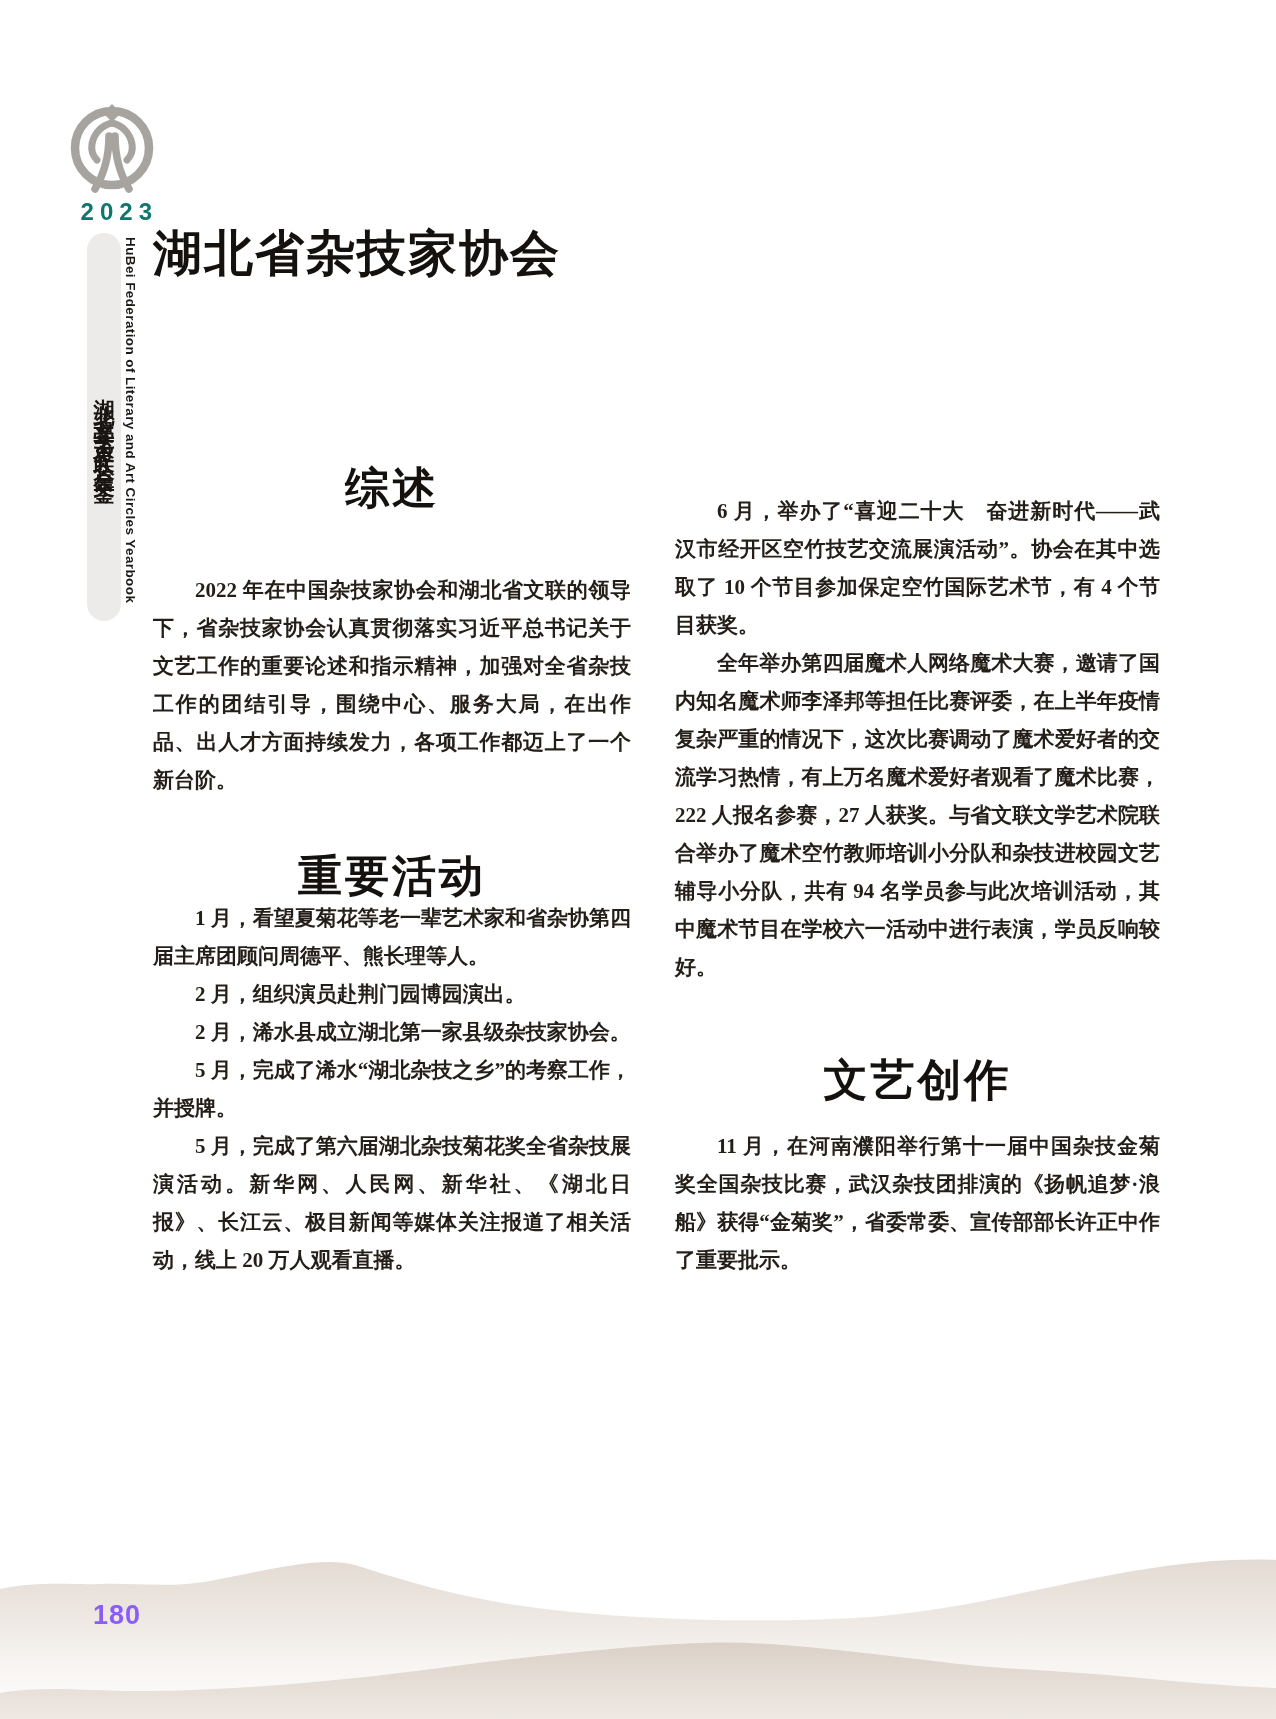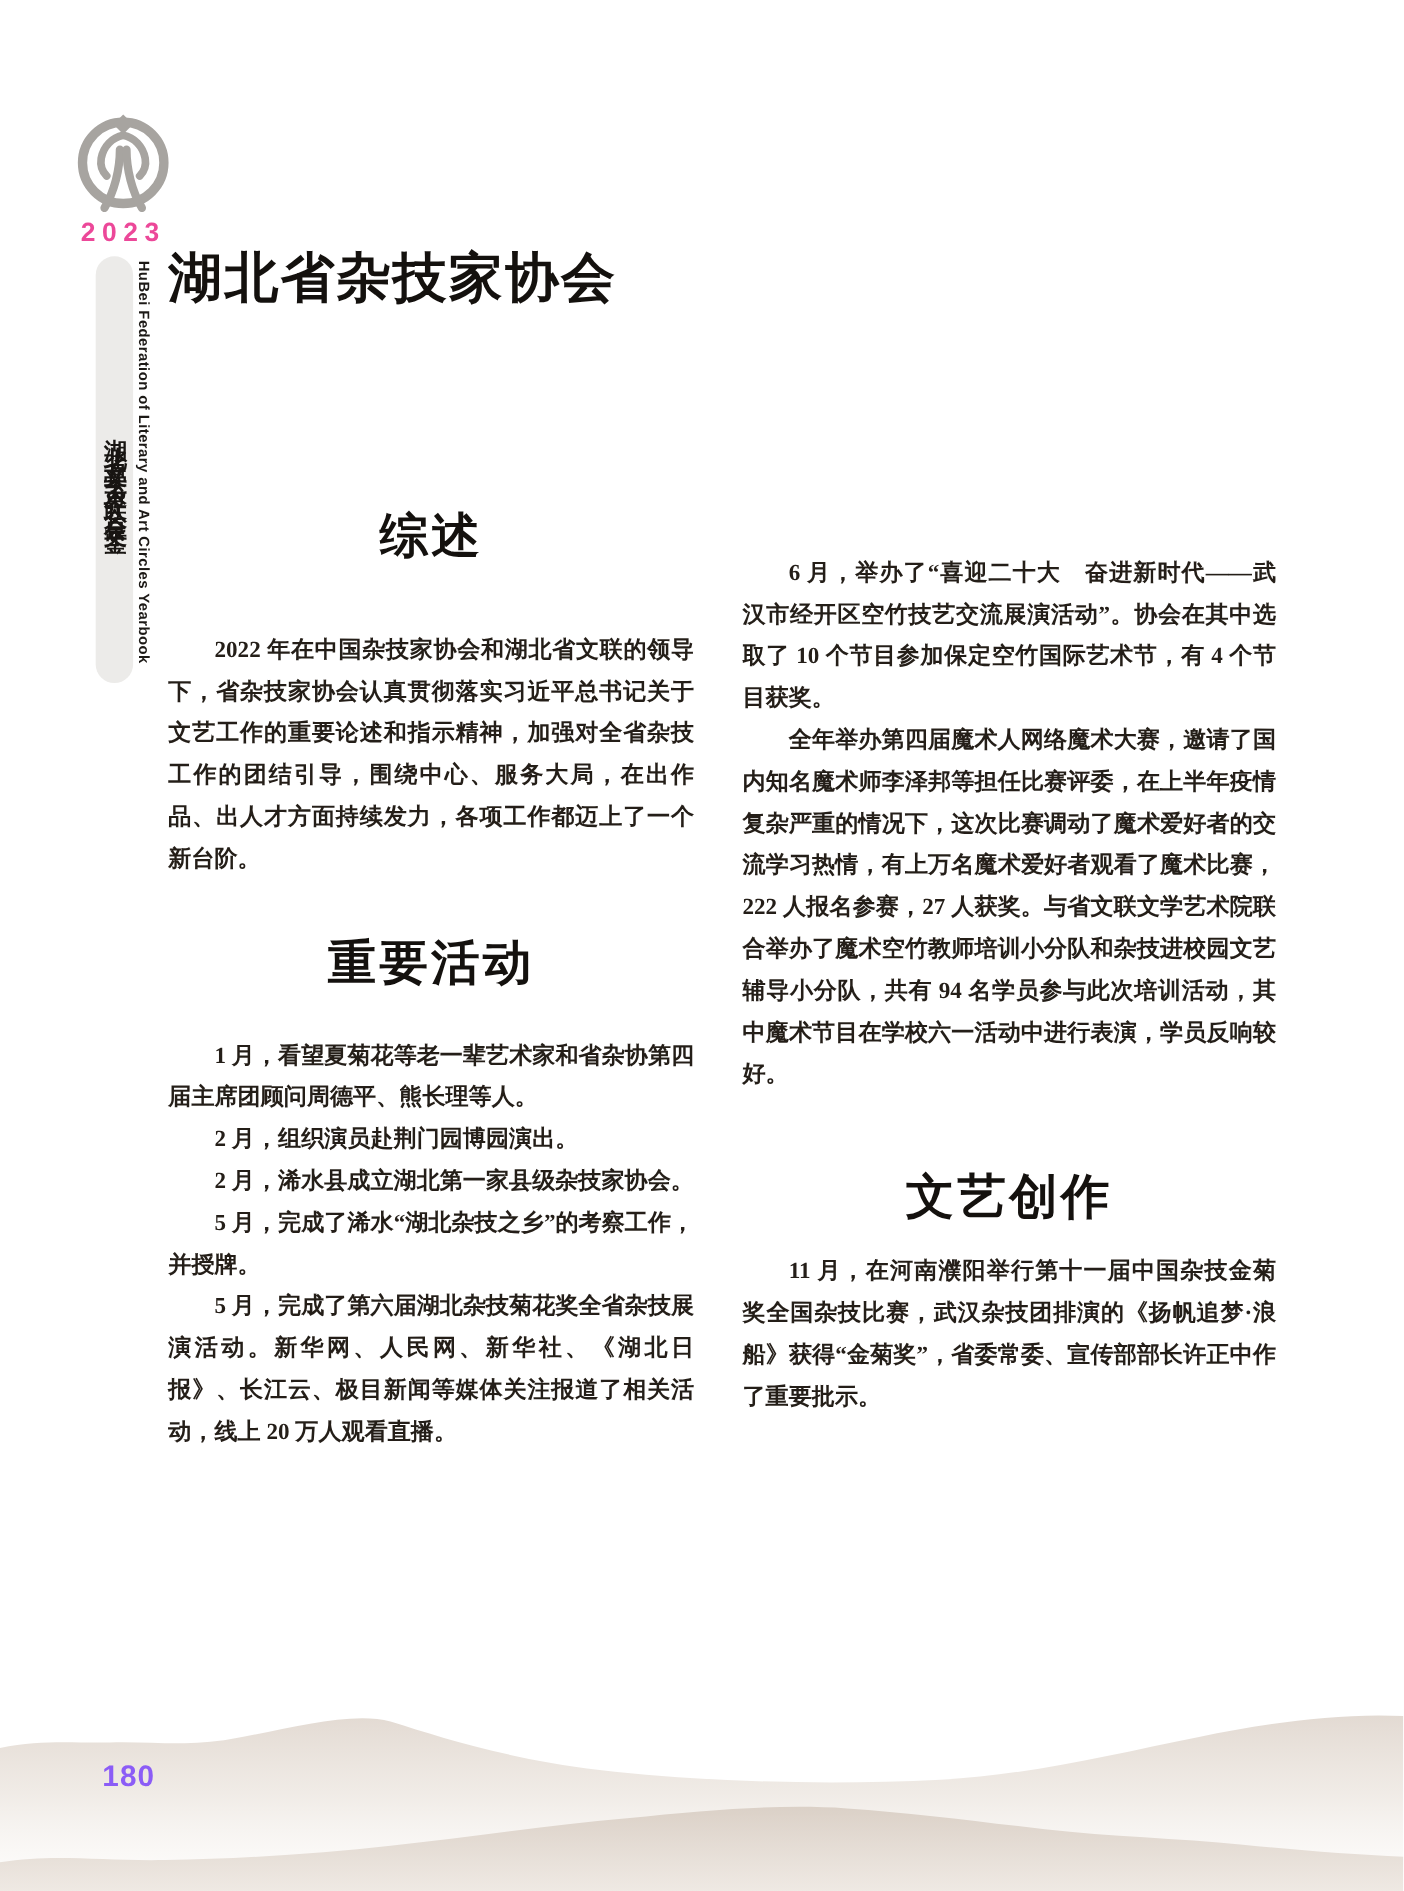--- a/index.html
+++ b/index.html
@@ -11,21 +11,21 @@
     font-family:"Liberation Serif","DejaVu Serif",serif;
     color:#241e18;
   }
 
   
   .brand{position:absolute;left:66px;top:96px;width:92px;text-align:center;}
   .brand svg{display:block;margin:0 auto;}
   .logo-year{
     margin-top:2px;
     font-family:"Liberation Sans","DejaVu Sans",sans-serif;
-    font-weight:800;font-size:24px;letter-spacing:6px;color:#ec4899;
+    font-weight:800;font-size:24px;letter-spacing:6px;color:#0f766e;text-align:right;
   }
 
   
   .spine-pill{
     position:absolute;left:87px;top:233px;
     width:34px;height:388px;
     background:#ecebe9;border-radius:17px;
     display:flex;align-items:center;justify-content:center;
   }
   .spine-cn{
@@ -44,35 +44,35 @@
 
   
   .article-title{
     position:absolute;left:153px;top:226px;width:1007px;
     margin:0;
     font-family:"Liberation Sans","DejaVu Sans",sans-serif;
     font-weight:900;font-size:49px;line-height:54px;letter-spacing:2px;color:#14110e;
   }
   .columns{
     position:absolute;left:153px;top:440px;width:1007px;
-    display:flex;gap:44px;align-items:center;
+    display:flex;gap:44px;align-items:flex-end;
   }
   .col{font-size:21px;line-height:38px;text-align:justify;font-weight:700;}
   .col-left{width:480px;}
   .col-right{width:487px;}
   .col p{margin:0;text-indent:2em;}
   .sec-heading{
     margin:0;text-align:center;text-indent:0;
     font-family:"Liberation Sans","DejaVu Sans",sans-serif;
     font-weight:900;font-size:44px;line-height:46px;letter-spacing:3px;color:#14110e;
   }
   .col-left .h-overview{margin-top:25px;}
   .col-left .p-overview{margin-top:60px;}
   .col-left .h-activities{margin-top:54px;}
-  .col-left .p-act-first{margin-top:41px;}
+  .col-left .p-act-first{}
   .col-right .p-june{margin-top:28px;}
   .col-right .h-creation{margin-top:71px;}
   .col-right .p-creation{margin-top:24px;}
 
   
   .footer-art{position:absolute;left:0;top:1489px;width:1276px;height:230px;}
   .page-number{
     position:absolute;left:93px;top:1600px;
     font-family:"Liberation Sans","DejaVu Sans",sans-serif;
     font-weight:800;font-size:27px;letter-spacing:1px;color:#8b5cf6;

